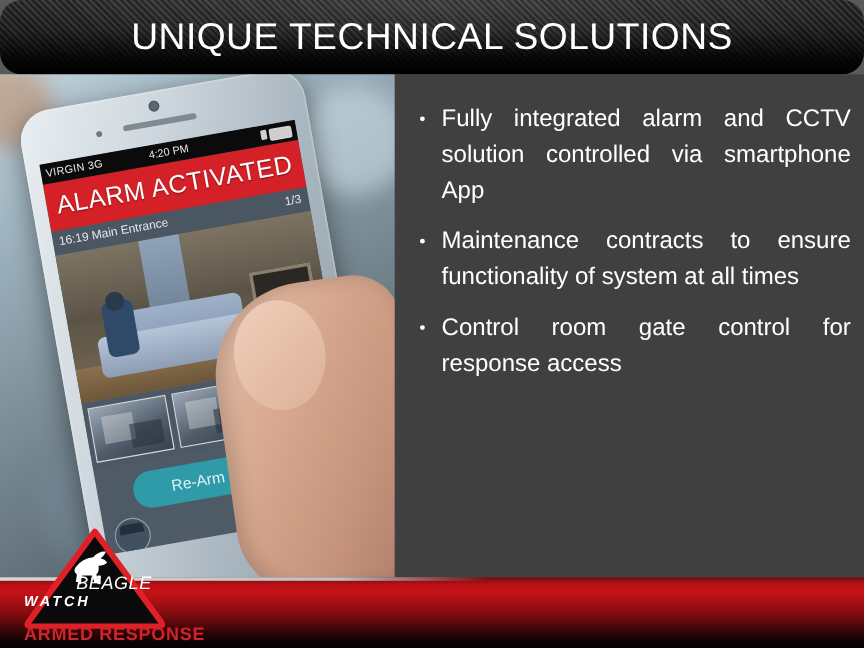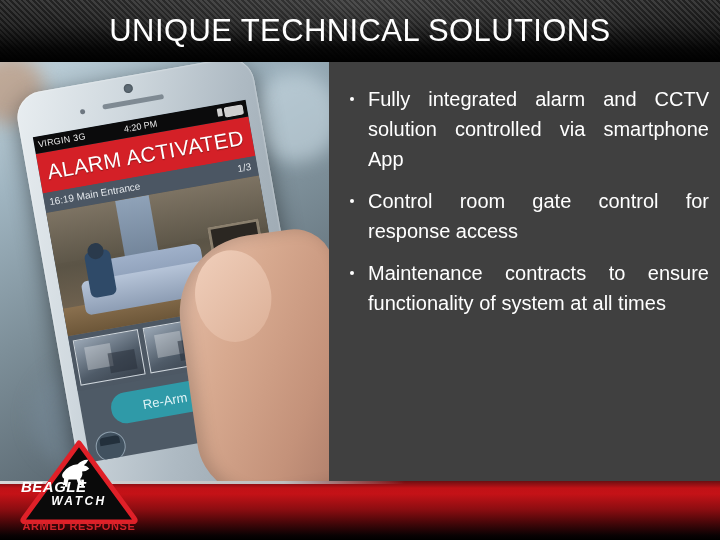--- a/index.html
+++ b/index.html
@@ -16,20 +16,21 @@
 
   
   #header{
     position:absolute;left:0;top:0;width:720px;height:62px;
     background:
       linear-gradient(to bottom, rgba(0,0,0,0) 0%, rgba(0,0,0,.25) 40%, rgba(0,0,0,.85) 78%, #000 100%),
       repeating-linear-gradient(45deg,#3b3b3b 0px,#3b3b3b 2px,#202020 2px,#202020 4px),
       repeating-linear-gradient(-45deg,rgba(255,255,255,.06) 0px,rgba(255,255,255,.06) 3px,rgba(0,0,0,.10) 3px,rgba(0,0,0,.10) 7px),
       #262626;
     overflow:hidden;
+    border-radius:18px;
   }
   #header:after{
     content:"";position:absolute;left:0;top:0;width:720px;height:62px;
     background:radial-gradient(ellipse 520px 60px at 50% 8%, rgba(255,255,255,.10), rgba(255,255,255,0) 70%);
   }
   #title{
     position:absolute;left:0;top:13px;width:720px;
     text-align:center;
     color:#ffffff;
     font-size:31px;
@@ -189,30 +190,30 @@
 
   
   #logo{
     position:absolute;left:20px;top:440px;width:118px;height:98px;
   }
   #logo .tri-outer{
     position:absolute;left:0;top:0;width:118px;height:84px;
   }
   #logo .armed{
     position:absolute;left:0;top:80px;width:118px;text-align:center;
-    color:#d2232a;font-size:11px;font-weight:bold;letter-spacing:.6px;
+    color:#d2232a;font-size:15px;font-weight:bold;letter-spacing:.6px;
     white-space:nowrap;
   }
   #logo .brand-b{
-    position:absolute;left:1px;top:40px;width:118px;
-    color:#ffffff;font-size:15px;font-weight:bold;font-style:italic;letter-spacing:.5px;
+    position:absolute;left:16px;top:40px;width:118px;text-align:center;
+    color:#ffffff;font-size:15px;font-weight:normal;font-style:italic;letter-spacing:.5px;
     line-height:14px;
   }
   #logo .brand-w{
-    position:absolute;left:0;top:55px;width:118px;text-align:center;
+    position:absolute;left:0;top:55px;width:118px;text-align:left;
     color:#ffffff;font-size:12px;font-weight:bold;font-style:italic;letter-spacing:2.5px;
     line-height:12px;
   }
 </style>
 </head>
 <body>
 
 <div id="slide">
 
   <div id="header">
@@ -279,26 +280,26 @@
       <div class="bullet">
         <span class="dot"></span>
         <span class="txt">Fully integrated alarm and CCTV solution controlled via smartphone App</span>
       </div>
 
 
 
 
       <div class="bullet">
         <span class="dot"></span>
-        <span class="txt">Control room gate control for response access</span>
+        <span class="txt">Maintenance contracts to ensure functionality of system at all times</span>
       </div>
 
       <div class="bullet">
         <span class="dot"></span>
-        <span class="txt">Maintenance contracts to ensure functionality of system at all times</span>
+        <span class="txt">Control room gate control for response access</span>
       </div>
 
     </div>
   </div>
 
   <div id="footer">
     
     
   </div>
 

